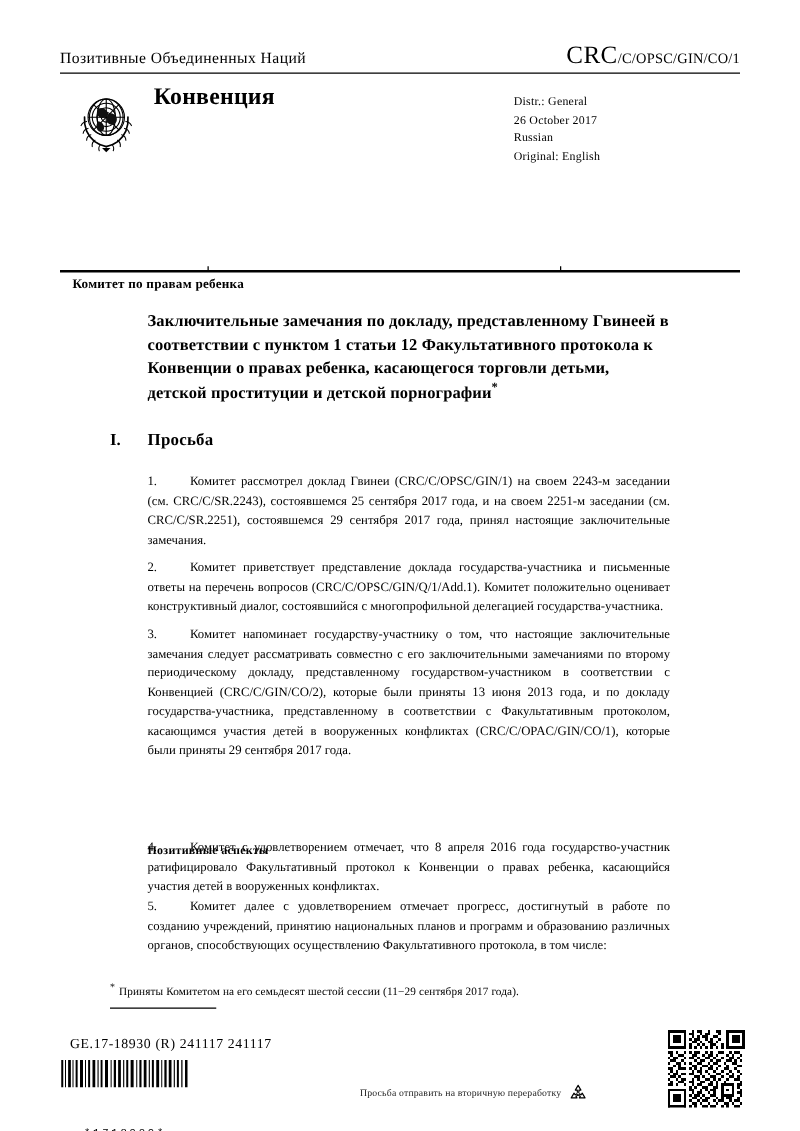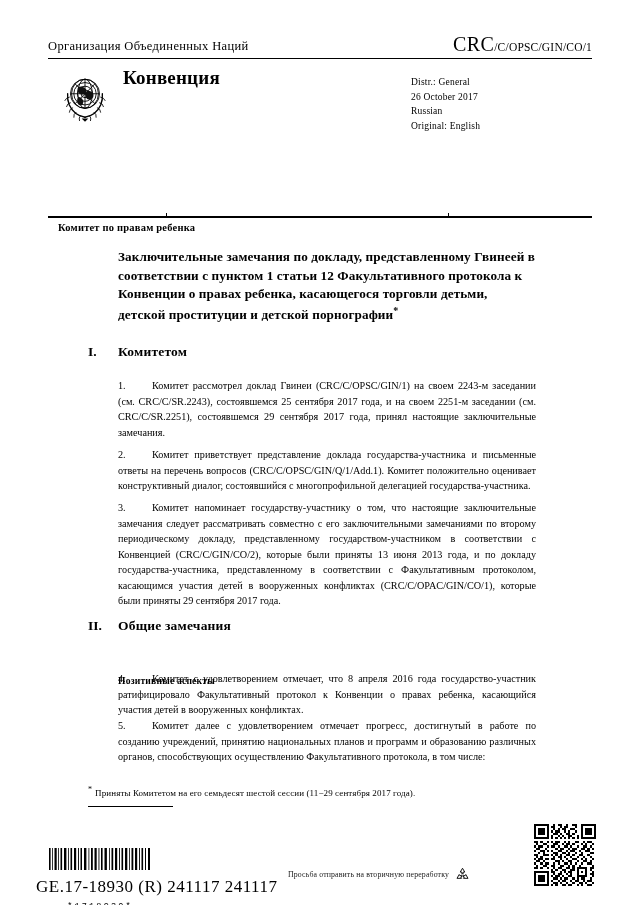--- a/index.html
+++ b/index.html
@@ -218,25 +218,24 @@
   }
   .footnote .star {
     vertical-align: super;
     font-size: 8px;
     margin-right: 3px;
   }
 
   
   .gecode {
     position: absolute;
-    left: 36px;
+    left: 56px;
     top: 829px;
-    font-size: 17px;
+    font-size: 11px;
     letter-spacing: 0.5px;
-    margin-top: 48px;
   }
   .barcode {
     position: absolute;
     left: 48px;
     top: 848px;
     width: 104px;
     height: 22px;
   }
   .barcode-text {
     position: absolute;
@@ -273,21 +272,21 @@
     height: 62px;
   }
 </style>
 </head>
 <body>
 
 <div class="page">
 
   <div class="masthead">
     <div class="mast-row">
-      <div class="un-org-name">Организация Объединенных Наций</div>
+      <div class="un-org-name">Позитивные Объединенных Наций</div>
       <div class="doc-symbol">
         <span class="crc">CRC</span>
           <span class="rest">/C/OPSC/GIN/CO/1</span>
       </div>
     </div>
   </div>
   <div class="rule-top"></div>
 
   <div class="conv-block">
 
@@ -347,33 +346,29 @@
     <div class="tick t1"></div>
     <div class="tick t2"></div>
   </div>
 
   <div class="committee">Комитет по правам ребенка</div>
 
   <div class="doc-title"><span>Заключительные замечания по докладу, представленному Гвинеей в соответствии с пунктом 1 статьи 12 Факультативного протокола к Конвенции о правах ребенка, касающегося торговли детьми, детской проституции и детской порнографии</span><span class="star">*</span></div>
 
   <div class="section" id="section-intro">
     <span class="num">I.</span>
-    <span class="name">Комитетом</span>
+    <span class="name">Просьба</span>
   </div>
 
   <div class="para" id="para-1"><span class="pnum">1.</span><span>Комитет рассмотрел доклад Гвинеи (CRC/C/OPSC/GIN/1) на своем 2243-м заседании (см. CRC/C/SR.2243), состоявшемся 25 сентября 2017 года, и на своем 2251-м заседании (см. CRC/C/SR.2251), состоявшемся 29 сентября 2017 года, принял настоящие заключительные замечания.</span></div>
 
   <div class="para" id="para-2"><span class="pnum">2.</span><span>Комитет приветствует представление доклада государства-участника и письменные ответы на перечень вопросов (CRC/C/OPSC/GIN/Q/1/Add.1). Комитет положительно оценивает конструктивный диалог, состоявшийся с многопрофильной делегацией государства-участника.</span></div>
 
   <div class="para" id="para-3"><span class="pnum">3.</span><span>Комитет напоминает государству-участнику о том, что настоящие заключительные замечания следует рассматривать совместно с его заключительными замечаниями по второму периодическому докладу, представленному государством-участником в соответствии с Конвенцией (CRC/C/GIN/CO/2), которые были приняты 13 июня 2013 года, и по докладу государства-участника, представленному в соответствии с Факультативным протоколом, касающимся участия детей в вооруженных конфликтах (CRC/C/OPAC/GIN/CO/1), которые были приняты 29 сентября 2017 года.</span></div>
 
-  <div class="section" id="section-general">
-    <span class="num">II.</span>
-    <span class="name">Общие замечания</span>
-  </div>
 
   <div class="subheading" id="subheading-positive">Позитивные аспекты</div>
 
   <div class="para" id="para-4"><span class="pnum">4.</span><span>Комитет с удовлетворением отмечает, что 8 апреля 2016 года государство-участник ратифицировало Факультативный протокол к Конвенции о правах ребенка, касающийся участия детей в вооруженных конфликтах.</span></div>
 
   <div class="para" id="para-5"><span class="pnum">5.</span><span>Комитет далее с удовлетворением отмечает прогресс, достигнутый в работе по созданию учреждений, принятию национальных планов и программ и образованию различных органов, способствующих осуществлению Факультативного протокола, в том числе:</span></div>
 
   <div class="footnote-rule"></div>
   <div class="footnote"><span class="star">*</span><span>Приняты Комитетом на его семьдесят шестой сессии (11−29 сентября 2017 года).</span></div>
 

